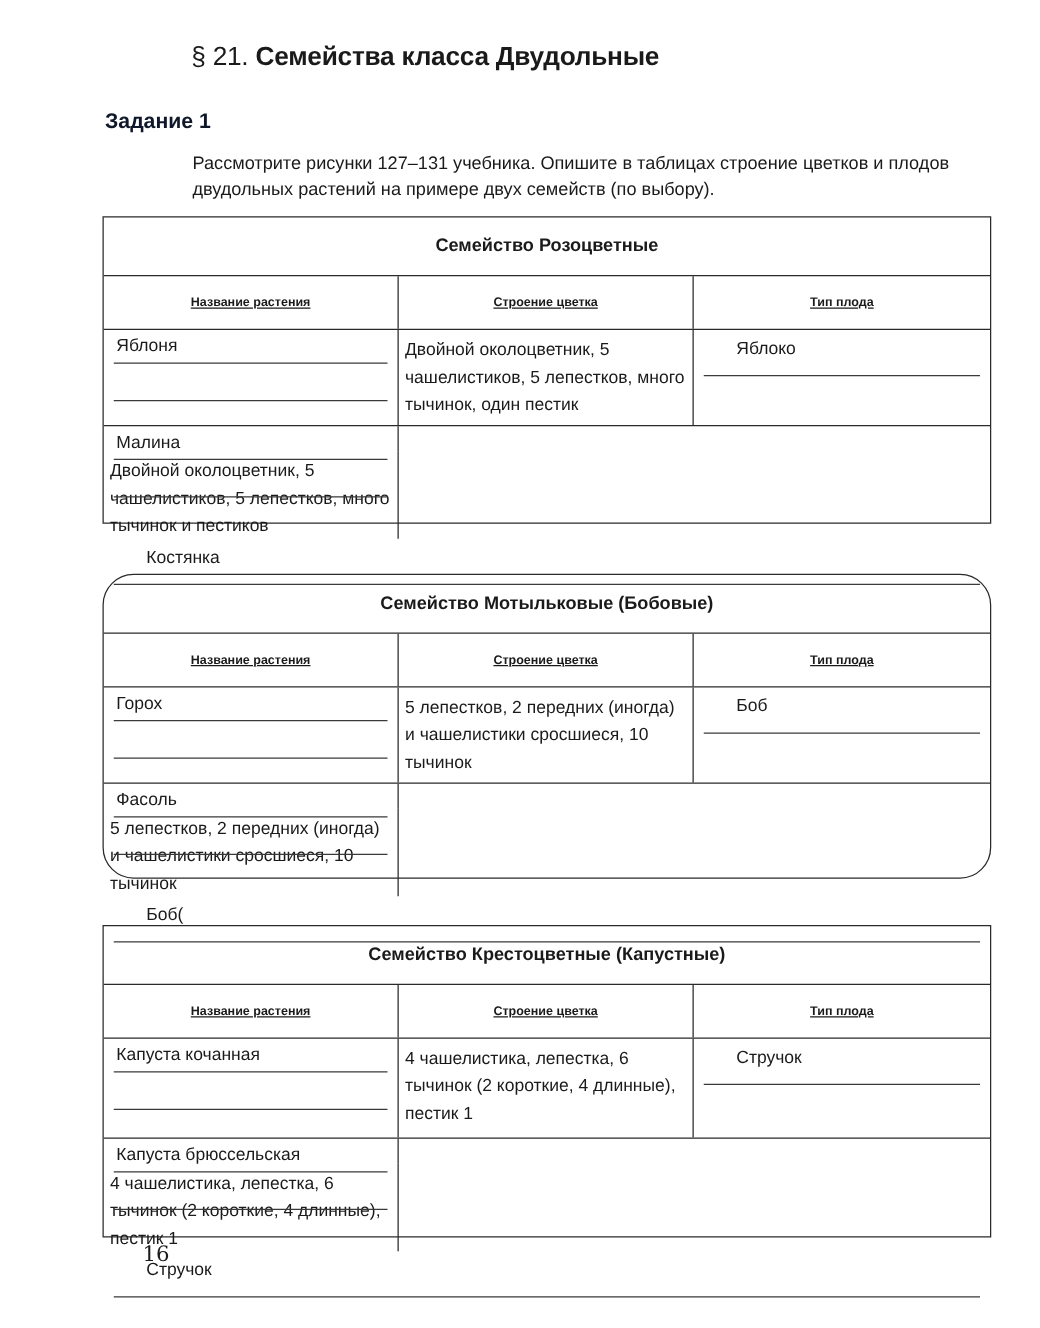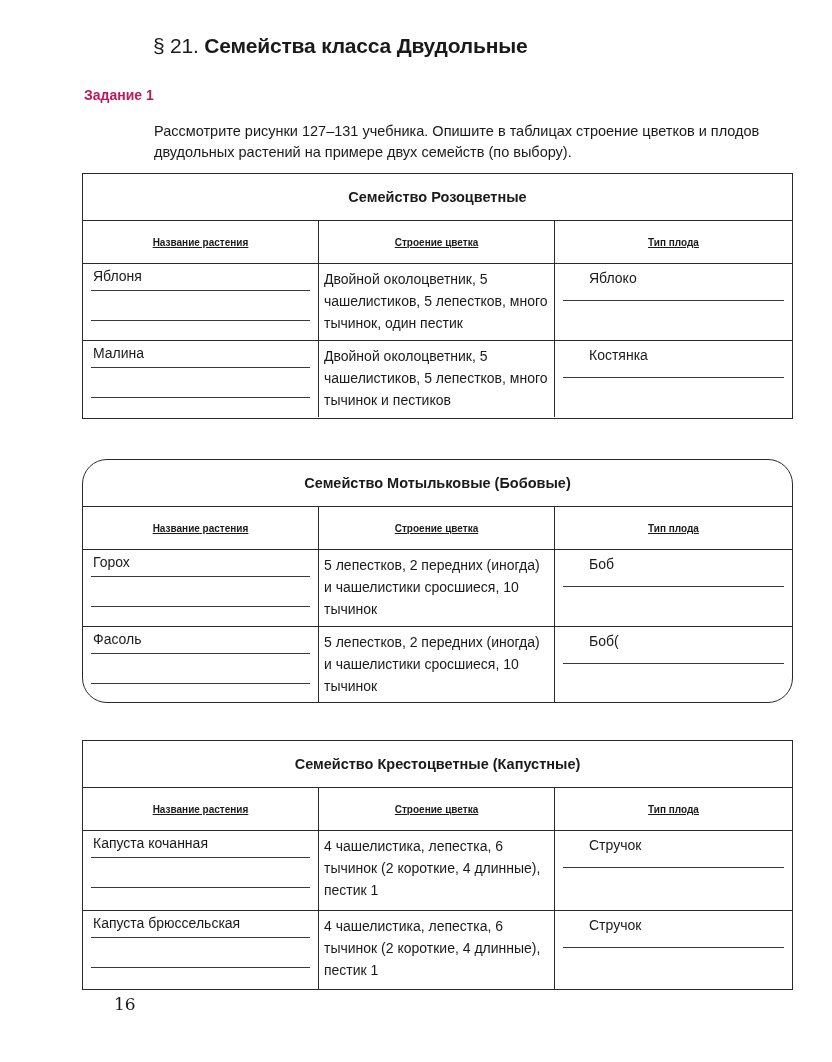--- a/index.html
+++ b/index.html
@@ -26,24 +26,24 @@
     .page-heading .sect-num {
       font-weight: normal;
     }
     .page-heading .sect-title {
       font-weight: bold;
     }
     .task-label {
       position: absolute;
       left: 84px;
       top: 87px;
-      font-size: 14px;
-      font-weight: bold;
-      font-family: "Liberation Sans", sans-serif;
-      color: #be185d;
+      font-size: 17px;
+      font-weight: bold;
+      font-family: "Liberation Sans", sans-serif;
+      color: #0f172a;
     }
     .instructions {
       position: absolute;
       left: 154px;
       top: 121px;
       width: 620px;
       font-size: 14.5px;
       line-height: 21px;
       font-family: "Liberation Sans", sans-serif;
     }
@@ -79,20 +79,21 @@
     }
     .col-name { width: 236px; border-right: 1.5px solid #2a2a2a; box-sizing: border-box; }
     .col-flower { width: 236px; border-right: 1.5px solid #2a2a2a; box-sizing: border-box; }
     .col-fruit { flex: 1; }
     .data-row {
       display: flex;
       height: 76px;
     }
     .data-row + .data-row {
       border-top: 1.5px solid #2a2a2a;
+      flex-direction: column;
     }
     .cell-name {
       position: relative;
       padding: 4px 8px 0 10px;
       font-size: 14px;
     }
     .cell-name .line1,
     .cell-name .line2 {
       position: absolute;
       left: 8px;

